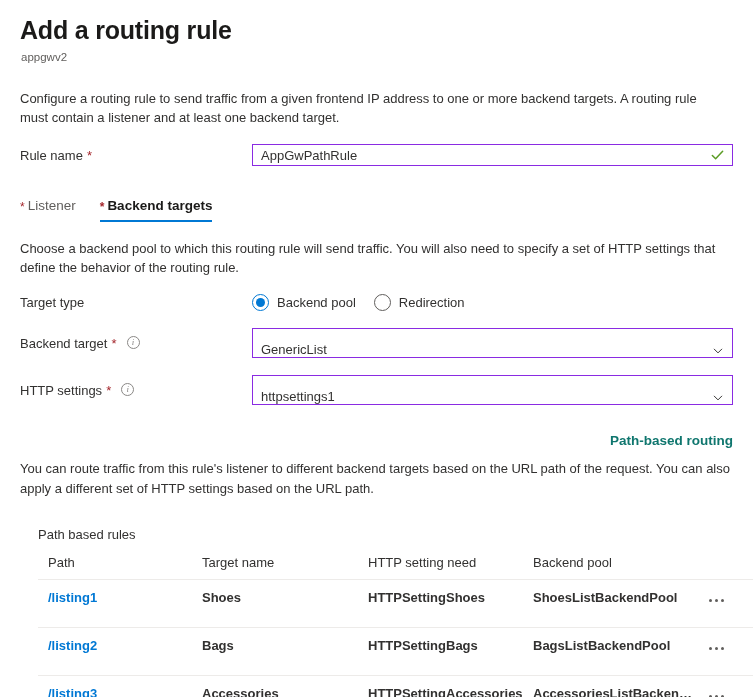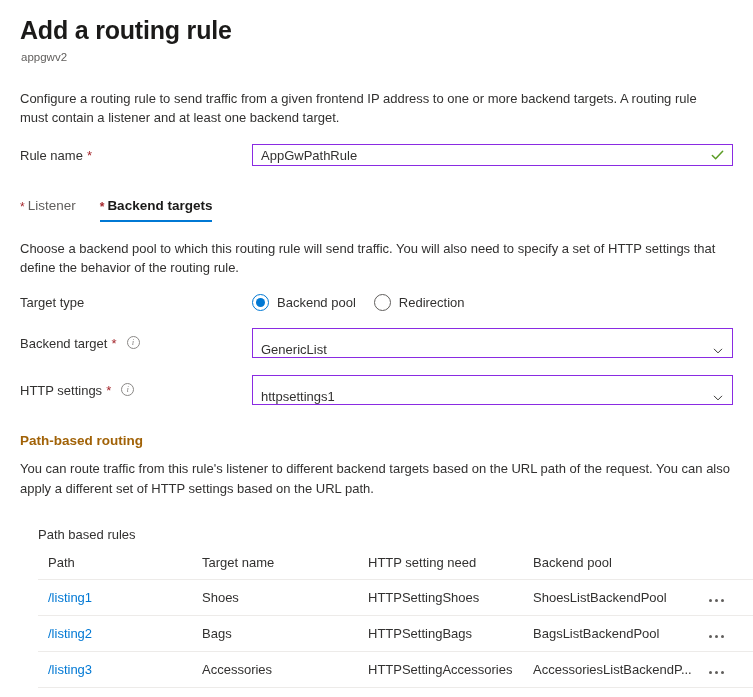--- a/index.html
+++ b/index.html
@@ -191,22 +191,23 @@
     width: 9px;
     height: 9px;
     border-radius: 50%;
     background: #0078d4;
   }
 
   
   .sub-head {
     font-size: 13.5px;
     font-weight: 600;
-    color: #a16207;
+    color: #0f766e;
     margin-top: 28px;
+    text-align: right;
   }
   .sub-desc {
     font-size: 13px;
     line-height: 20px;
     color: #323130;
     margin-top: 11px;
     max-width: 722px;
   }
 
   
@@ -225,25 +226,26 @@
     text-align: left;
     font-size: 13px;
     font-weight: 400;
     color: #323130;
     padding: 0 0 9px 0;
     border-bottom: 1px solid #edebe9;
   }
   table.rules td {
     font-size: 13px;
     color: #323130;
-    padding: 10px 0 10px 0;
+    padding: 10px 0 22px 0;
     border-bottom: 1px solid #edebe9;
     white-space: nowrap;
     overflow: hidden;
     text-overflow: ellipsis;
+    font-weight: bold;
   }
   .col-path { width: 164px; padding-left: 10px !important; }
   .col-target { width: 166px; margin-left: 44px; }
   .col-httpname { width: 165px; }
   .col-pool { width: 160px; }
   .col-menu { width: 60px; }
   .path-link {
     color: #0078d4;
     cursor: pointer;
     text-decoration: none;

